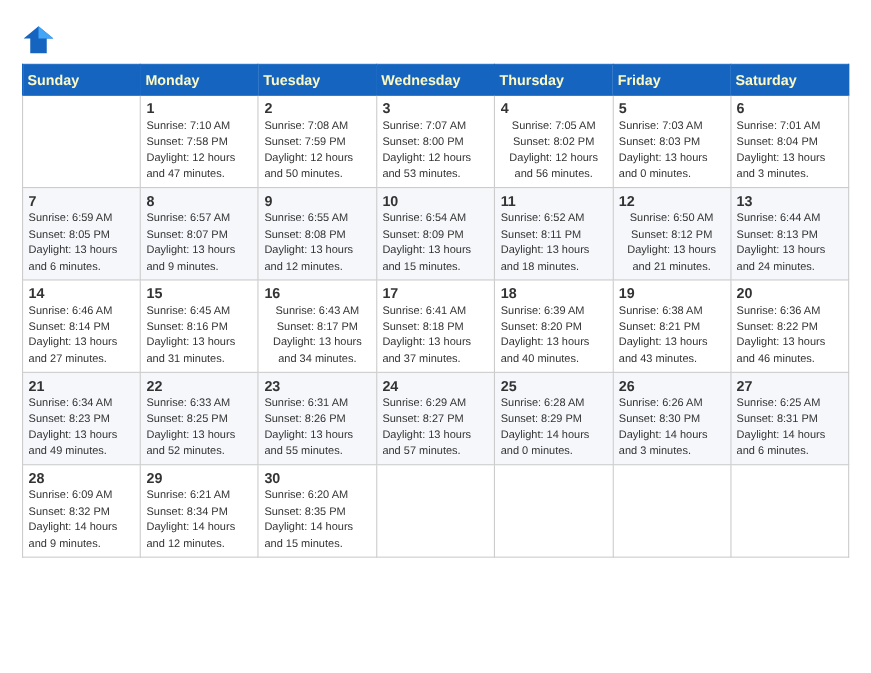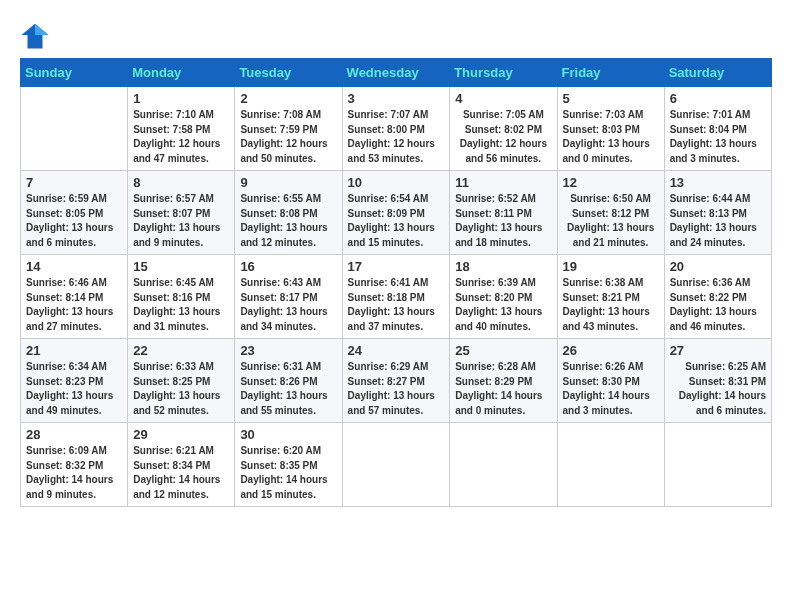--- a/index.html
+++ b/index.html
@@ -51,21 +51,21 @@
     .subtitle {
       font-size: 16px;
       color: #333;
     }
     .calendar {
       width: 100%;
       border-collapse: collapse;
     }
     .calendar th {
       background: #1565c0;
-      color: #5eead4;
+      color: #fef9c3;
       font-size: 13px;
       font-weight: bold;
       padding: 6px 4px;
       text-align: left;
       border: 1px solid #1565c0;
     }
     .calendar td {
       vertical-align: top;
       border: 1px solid #ccc;
       padding: 4px 5px;
@@ -77,21 +77,20 @@
     .day-number {
       font-size: 13px;
       font-weight: bold;
       display: block;
       margin-bottom: 2px;
     }
     .day-info {
       font-size: 10px;
       line-height: 1.45;
       color: #333;
-      font-weight: bold;
     }
     .empty-cell {
       background: #f9f9f9;
     }
     tr:nth-child(even) td {
       background: #f5f7fa;
     }
     tr:nth-child(odd) td {
       background: #ffffff;
     }
@@ -237,21 +236,21 @@
         </td>
         <td>
           <span class="day-number">15</span>
           <div class="day-info" style="white-space: pre-line;">Sunrise: 6:45 AM
 Sunset: 8:16 PM
 Daylight: 13 hours
 and 31 minutes.</div>
         </td>
         <td>
           <span class="day-number">16</span>
-          <div class="day-info" style="white-space: pre-line;">Sunrise: 6:43 AM
+          <div class="day-info" style="white-space: pre-line; text-align: center;">Sunrise: 6:43 AM
 Sunset: 8:17 PM
 Daylight: 13 hours
 and 34 minutes.</div>
         </td>
         <td>
           <span class="day-number">17</span>
           <div class="day-info" style="white-space: pre-line;">Sunrise: 6:41 AM
 Sunset: 8:18 PM
 Daylight: 13 hours
 and 37 minutes.</div>
@@ -316,21 +315,21 @@
         </td>
         <td>
           <span class="day-number">26</span>
           <div class="day-info" style="white-space: pre-line;">Sunrise: 6:26 AM
 Sunset: 8:30 PM
 Daylight: 14 hours
 and 3 minutes.</div>
         </td>
         <td>
           <span class="day-number">27</span>
-          <div class="day-info" style="white-space: pre-line; text-align: right;">Sunrise: 6:25 AM
+          <div class="day-info" style="white-space: pre-line;">Sunrise: 6:25 AM
 Sunset: 8:31 PM
 Daylight: 14 hours
 and 6 minutes.</div>
         </td>
       </tr>
       <tr>
         <td>
           <span class="day-number">28</span>
           <div class="day-info" style="white-space: pre-line;">Sunrise: 6:09 AM
 Sunset: 8:32 PM

